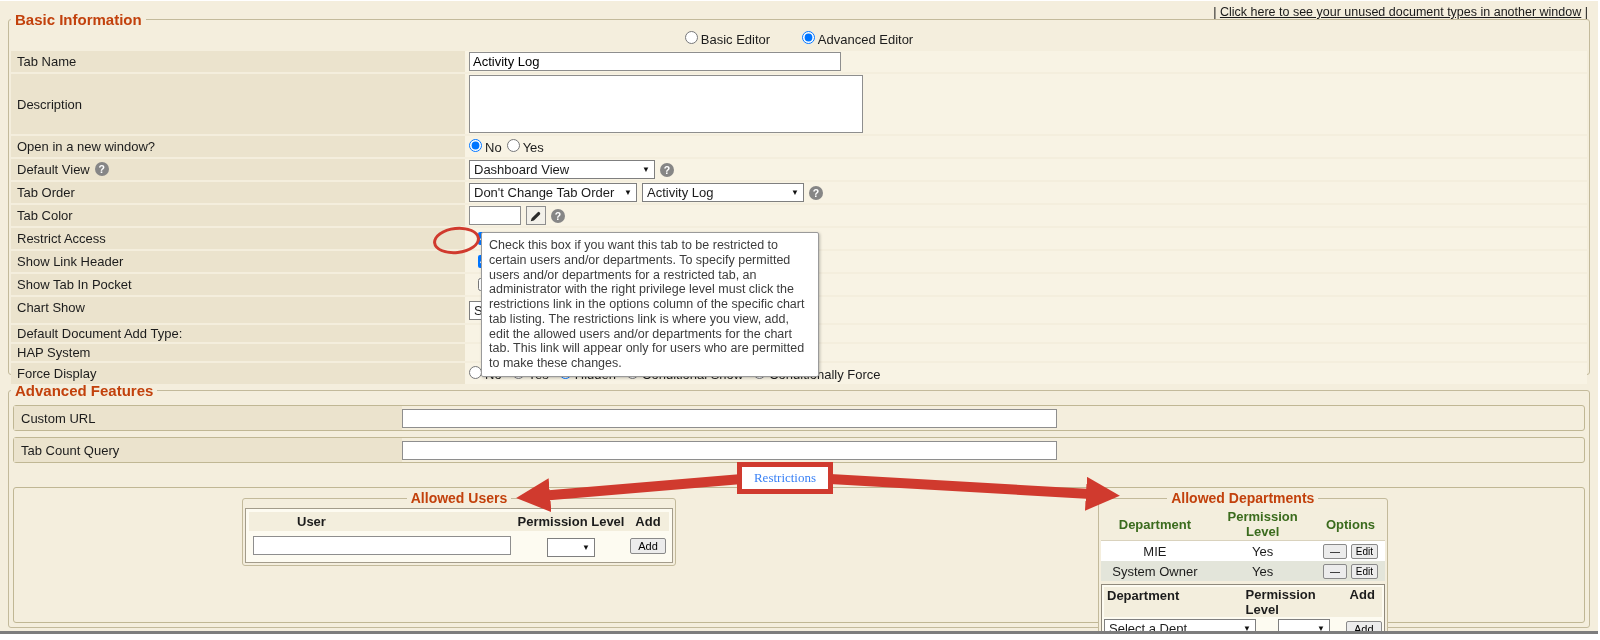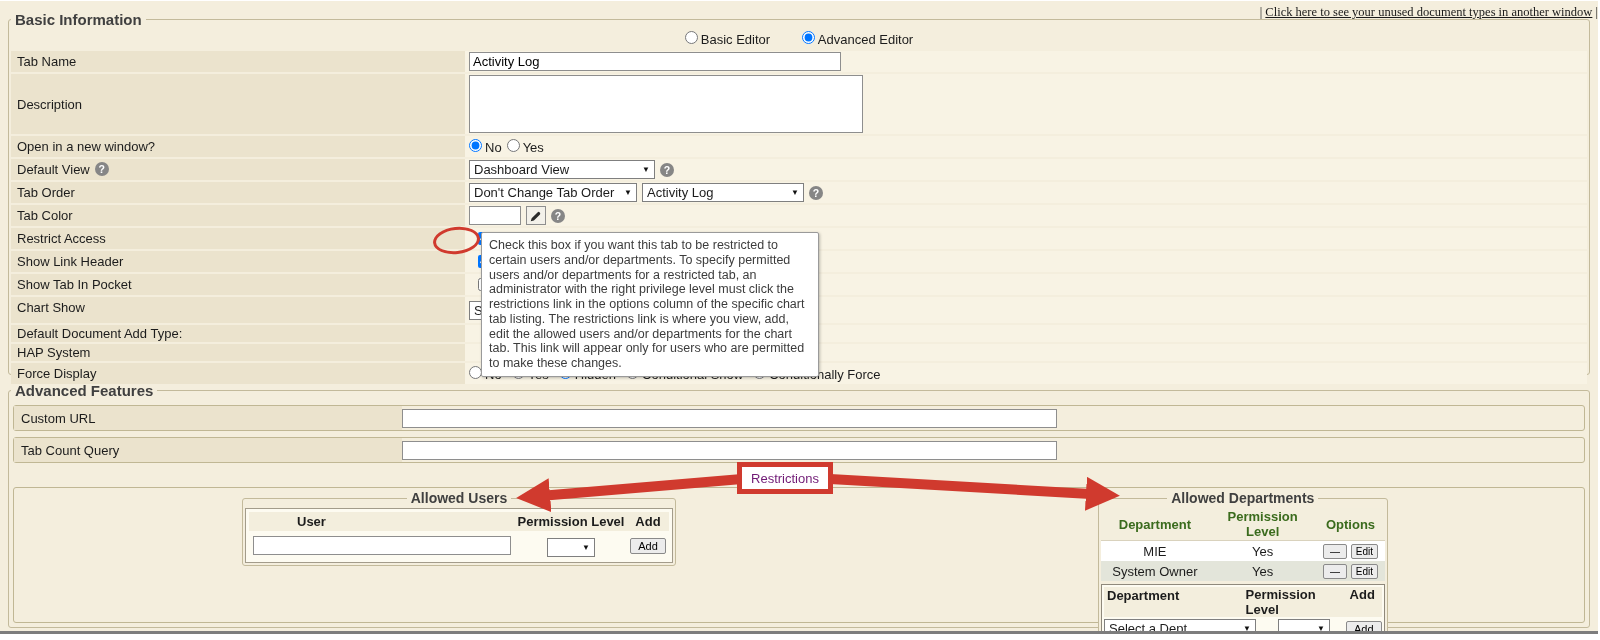--- a/index.html
+++ b/index.html
@@ -3,25 +3,25 @@
 <meta charset="utf-8">
 <style>
   * { box-sizing: border-box; margin: 0; padding: 0; }
   html,body { background:#ffffff; font-family:"Liberation Sans", sans-serif; }
   .page {
     position:relative; width:1598px; height:633px; margin:1px 0 0 0;
     background:#f4eedd; border-bottom:3px solid #7d7d7d; overflow:hidden;
     font-size:13px; color:#1c1c1c;
   }
   
-  .toplink { position:absolute; top:4px; right:0; font-size:12.5px; color:#1a1a1a;font-family:Liberation Serif, serif; }
+  .toplink { position:absolute; top:4px; right:10px; font-size:12.5px; color:#1a1a1a; }
   .toplink a { color:#1a1a1a; text-decoration:underline; cursor:pointer; }
   
   fieldset { border:1px solid #c3ba9b; border-radius:3px; }
-  legend { color:#404040; font-weight:bold; font-size:15px; padding:0 4px; }
+  legend { color:#c2410c; font-weight:bold; font-size:15px; padding:0 4px; }
   .fs-basic { position:absolute; left:8px; top:10px; width:1582px; height:364px; padding:0 2px 2px 2px; }
   .fs-adv   { position:absolute; left:8px; top:381px; width:1582px; height:246px; padding:0 2px; }
   
   .editor-row { text-align:center; padding:3px 0 4px 0; }
   .editor-row label { margin:6px 14px; }
   
   .row { display:flex; margin-bottom:2px; }
   .row-label { width:454px; background:#ebe3cd; padding:3px 6px; flex-shrink:0; display:flex; align-items:flex-start; gap:5px;}
   .row-value { flex:1; background:#f8f3e4; padding:1px 4px; display:flex; align-items:center; gap:5px; }
   .row-short .row-label, .row-short .row-value { padding-top:1px; padding-bottom:1px; }
@@ -68,21 +68,21 @@
   .d-sub-head .c1 { flex:1; padding:1px 3px;} .d-sub-head .c2{ width:104px;} .d-sub-head .c3{ width:32px;}
   .d-sub-row { display:flex; align-items:center; margin-top:2px; gap:4px; }
   
   .tooltip { position:absolute; left:481px; top:231px; width:338px; z-index:20; background:#fff;
              border:1px solid #9a9a9a; border-radius:2px; box-shadow:1px 1px 3px rgba(0,0,0,.25);
              padding:5px 7px; font-size:12.5px; color:#3c3c3c; line-height:1.18; }
   .red-ellipse { position:absolute; left:433px; top:226px; width:47px; height:27px; border:3px solid #d03a2e;
                  border-radius:50%; transform:rotate(-6deg); z-index:15; }
   .annot-box { position:absolute; left:737px; top:461px; width:96px; height:32px; background:#fff;
                border:5px solid #d03a2e; z-index:12; display:flex; align-items:center; justify-content:center;
-               font-size:13px; color:#701a75; }
+               font-size:13px; color:#3b82f6;font-family:Liberation Serif, serif; }
   .arrows { position:absolute; left:0; top:0; width:1598px; height:633px; z-index:11; pointer-events:none; }
 </style>
 </head>
 <body>
 
 <div class="page">
 
   <div class="toplink"><span>| </span><a>Click here to see your unused document types in another window</a><span> |</span></div>
 
   <fieldset class="fs-basic">

